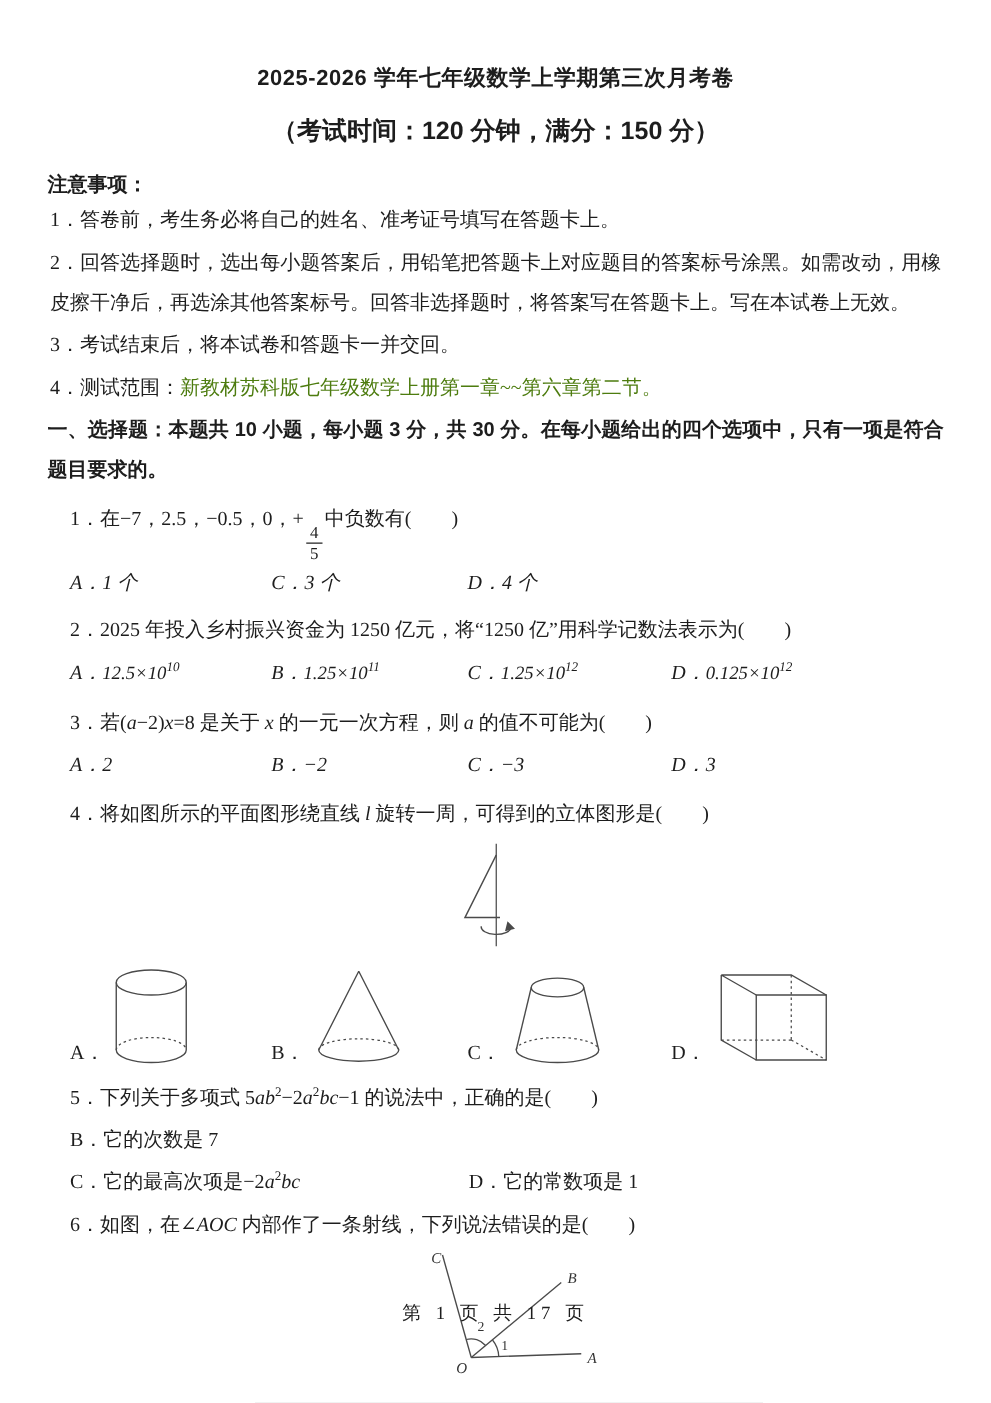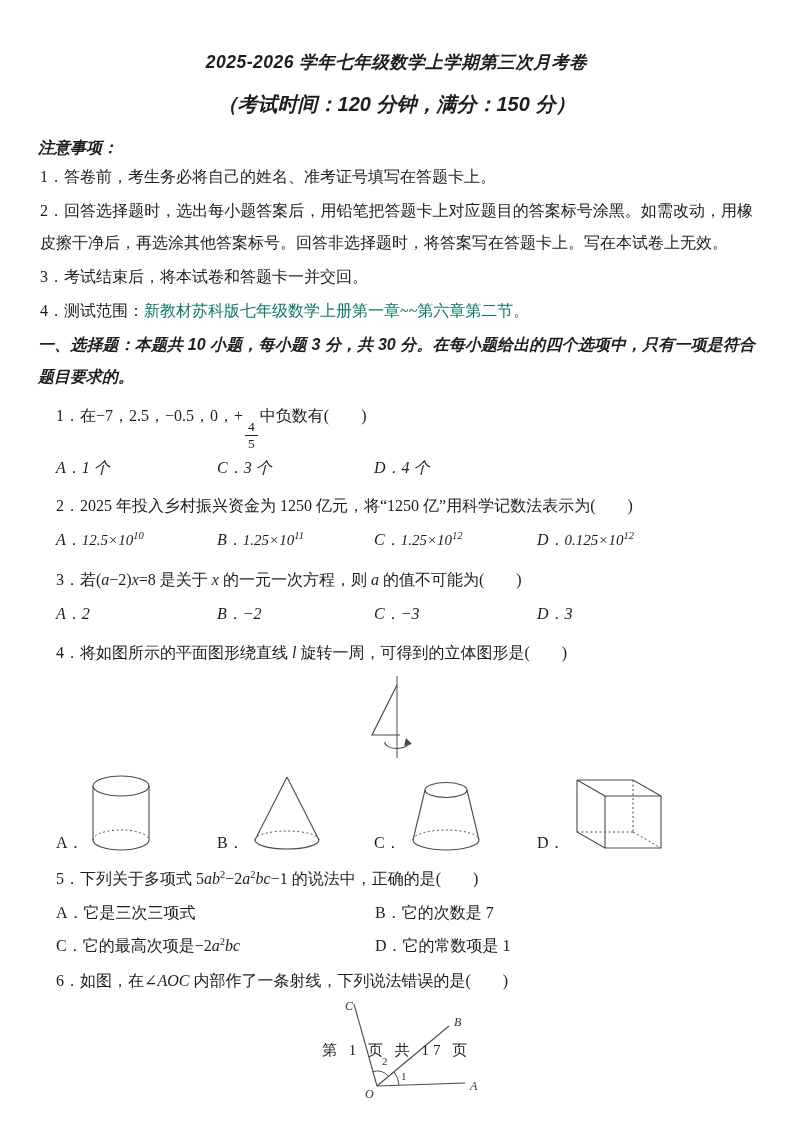--- a/index.html
+++ b/index.html
@@ -8,26 +8,26 @@
     width:793px;height:1122px;
     margin:0 auto;
     background:#ffffff;
     overflow:hidden;
     color:#1d1d1d;
     font-family:"Liberation Serif","DejaVu Serif",serif;
     font-size:16px;
     box-sizing:border-box;
     padding:0 38px;
   }
-  .bold-sans{font-family:"Liberation Sans","DejaVu Sans",sans-serif;font-weight:700;font-style:italic;}
+  .bold-sans{font-family:"Liberation Sans","DejaVu Sans",sans-serif;font-weight:700;}
   .title{margin:50px 0 0;text-align:center;font-size:17.5px;letter-spacing:.5px;}
   .subtitle{margin-top:17px;text-align:center;font-size:20px;}
   .notice-head{margin-top:20px;font-size:16px;}
   .note{margin:2px;line-height:32px;text-align:justify;}
-  .red{color:#0f766e;}
+  .red{color:#4d7c0f;}
   .sec-head{margin-top:1px;line-height:32px;font-size:16px;text-align:justify;}
   .q{margin:0;padding-left:18px;line-height:34px;}
   .qtall{line-height:46px;}
   .opts{padding-left:18px;display:grid;grid-template-columns:161px 157px 163px auto;line-height:33px;font-style:italic;}
   .opts2{padding-left:18px;display:grid;grid-template-columns:319px auto;line-height:33px;}
   .it{font-style:italic;}
   .sup{font-size:10.5px;vertical-align:super;line-height:0;}
   sup{font-size:10.5px;line-height:0;text-align:center;}
   .sci{font-size:15px;}
   .frac{display:inline-flex;flex-direction:column;align-items:center;vertical-align:-10px;
@@ -129,21 +129,20 @@
       <svg width="96" height="78" viewBox="0 0 96 78">
         <polygon points="34,20 90,20 90,72 34,72" fill="none" stroke="#4a4a4a" stroke-width="1.1"></polygon>
         <path d="M6,4 L62,4 L90,20 M6,4 L34,20 M6,4 L6,56 L34,72" fill="none" stroke="#4a4a4a" stroke-width="1.1"></path>
         <path d="M62,4 L62,56 M6,56 L62,56 M62,56 L90,72" fill="none" stroke="#4a4a4a" stroke-width="1" stroke-dasharray="2,2.5"></path>
       </svg>
     </div>
   </div>
 
   <div class="q"><span>5．下列关于多项式 5</span><span class="it">ab</span><span class="sup">2</span><span>−2</span><span class="it">a</span><span class="sup">2</span><span class="it">bc</span><span>−1 的说法中，正确的是(　　)</span></div>
   <div class="opts2">
-    <span>A．它是三次三项式</span>
     <span>B．它的次数是 7</span>
   </div>
   <div class="opts2">
     <span><span>C．它的最高次项是−2</span><span class="it">a</span><span class="sup">2</span><span class="it">bc</span></span>
     <span>D．它的常数项是 1</span>
   </div>
 
   <div class="q" style="margin-top:2px"><span>6．如图，在∠</span><span class="it">AOC</span><span> 内部作了一条射线，下列说法错误的是(　　)</span></div>
 
   <div class="fig-center" style="margin-top:2px">

